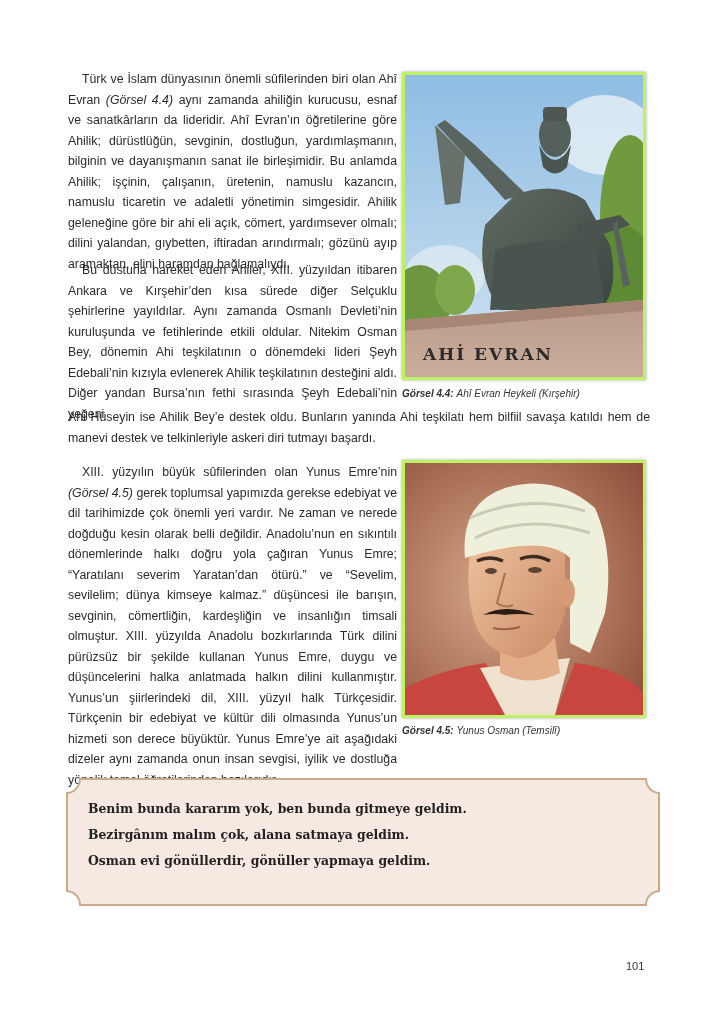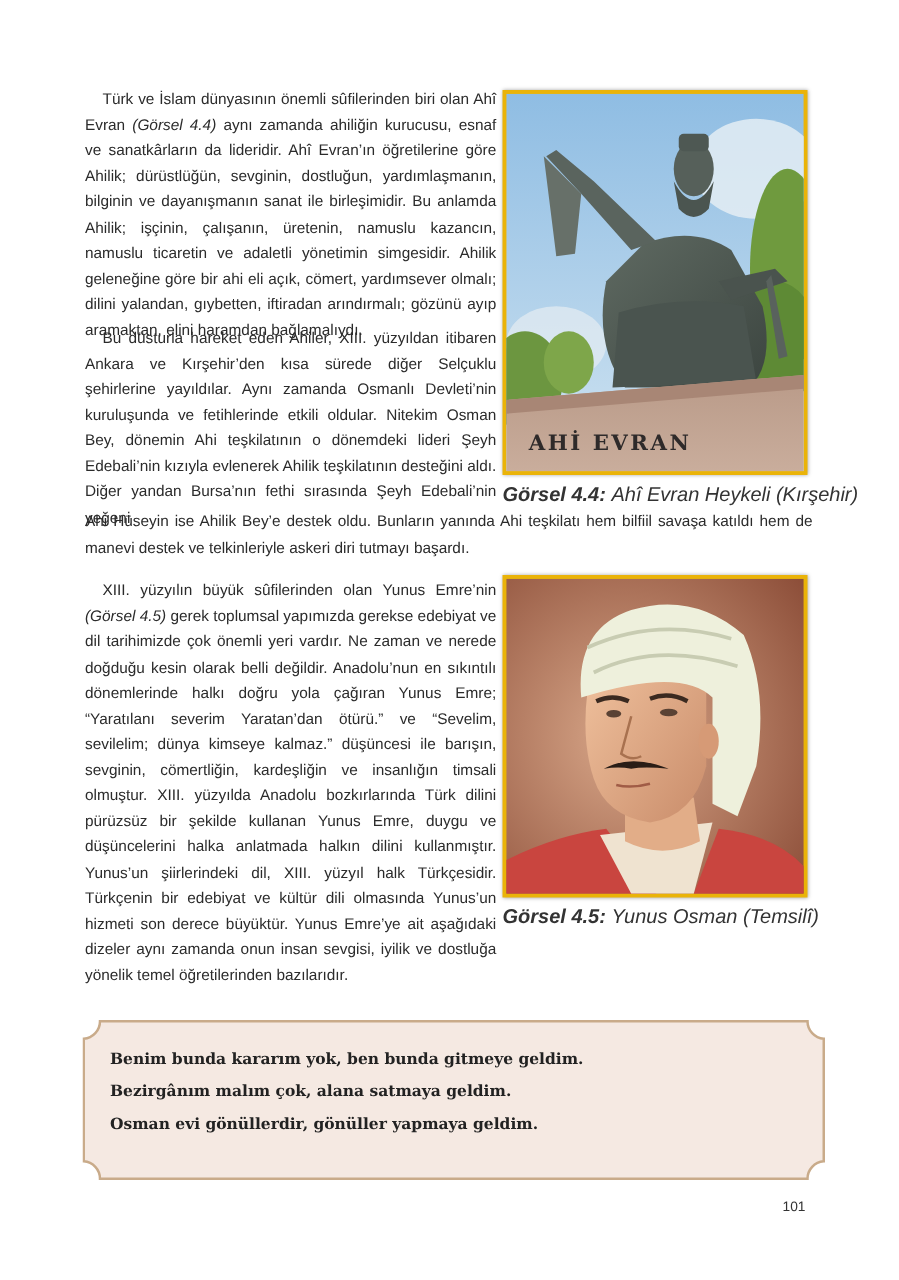--- a/index.html
+++ b/index.html
@@ -4,29 +4,29 @@
 <style>
   html,body{margin:0;padding:0;background:#ffffff;}
   body{width:719px;height:1024px;position:relative;overflow:hidden;font-family:"Liberation Sans",sans-serif;color:#2b2b2b;}
   .para{position:absolute;left:68px;font-size:12.3px;line-height:20.5px;text-align:justify;text-align-last:left;margin:0;}
   .para .ind{display:inline-block;width:14px;}
   .para i{font-style:italic;}
   .p1{top:69px;width:329px;}
   .p2{top:260px;width:329px;}
   .p2b{top:407px;width:582px;}
   .p3{top:462px;width:329px;}
-  .figure{position:absolute;background:#eab308;box-shadow:0 0 3px rgba(0,0,0,0.35);padding:3px;}
+  .figure{position:absolute;background:#bef264;box-shadow:0 0 3px rgba(0,0,0,0.35);padding:3px;}
   .fig1{left:402px;top:72px;width:238px;height:302px;}
   .fig2{left:402px;top:460px;width:238px;height:252px;}
-  .caption{position:absolute;left:402px;font-size:16px;color:#333;}
+  .caption{position:absolute;left:402px;font-size:10px;color:#333;}
   .caption b{font-weight:bold;font-style:italic;}
   .caption span.t{font-style:italic;}
   .cap1{top:388px;}
   .cap2{top:725px;}
-  .quote{position:absolute;left:66px;top:816px;width:594px;height:150px;text-decoration:underline;}
+  .quote{position:absolute;left:66px;top:778px;width:594px;height:150px;text-decoration:underline;}
   .quote svg{position:absolute;left:0;top:0;}
   .quote-lines{position:absolute;left:22px;top:18px;font-family:"DejaVu Serif","Liberation Serif",serif;font-weight:bold;font-size:12.4px;color:#222;}
   .quote-lines div{height:26px;line-height:26px;}
   .pagenum{position:absolute;left:626px;top:960px;font-size:11px;color:#333;}
 </style>
 </head>
 <body>
 
 <p class="para p1"><span class="ind"></span><span>Türk ve İslam dünyasının önemli sûfilerinden biri olan Ahî Evran </span><i>(Görsel 4.4)</i><span> aynı zamanda ahiliğin kurucusu, esnaf ve sanatkârların da lideridir. Ahî Evran’ın öğretilerine göre Ahilik; dürüstlüğün, sevginin, dostluğun, yardımlaşmanın, bilginin ve dayanışmanın sanat ile birleşimidir. Bu anlamda Ahilik; işçinin, çalışanın, üretenin, namuslu kazancın, namuslu ticaretin ve adaletli yönetimin simgesidir. Ahilik geleneğine göre bir ahi eli açık, cömert, yardımsever olmalı; dilini yalandan, gıybetten, iftiradan arındırmalı; gözünü ayıp aramaktan, elini haramdan bağlamalıydı.</span></p>
 

